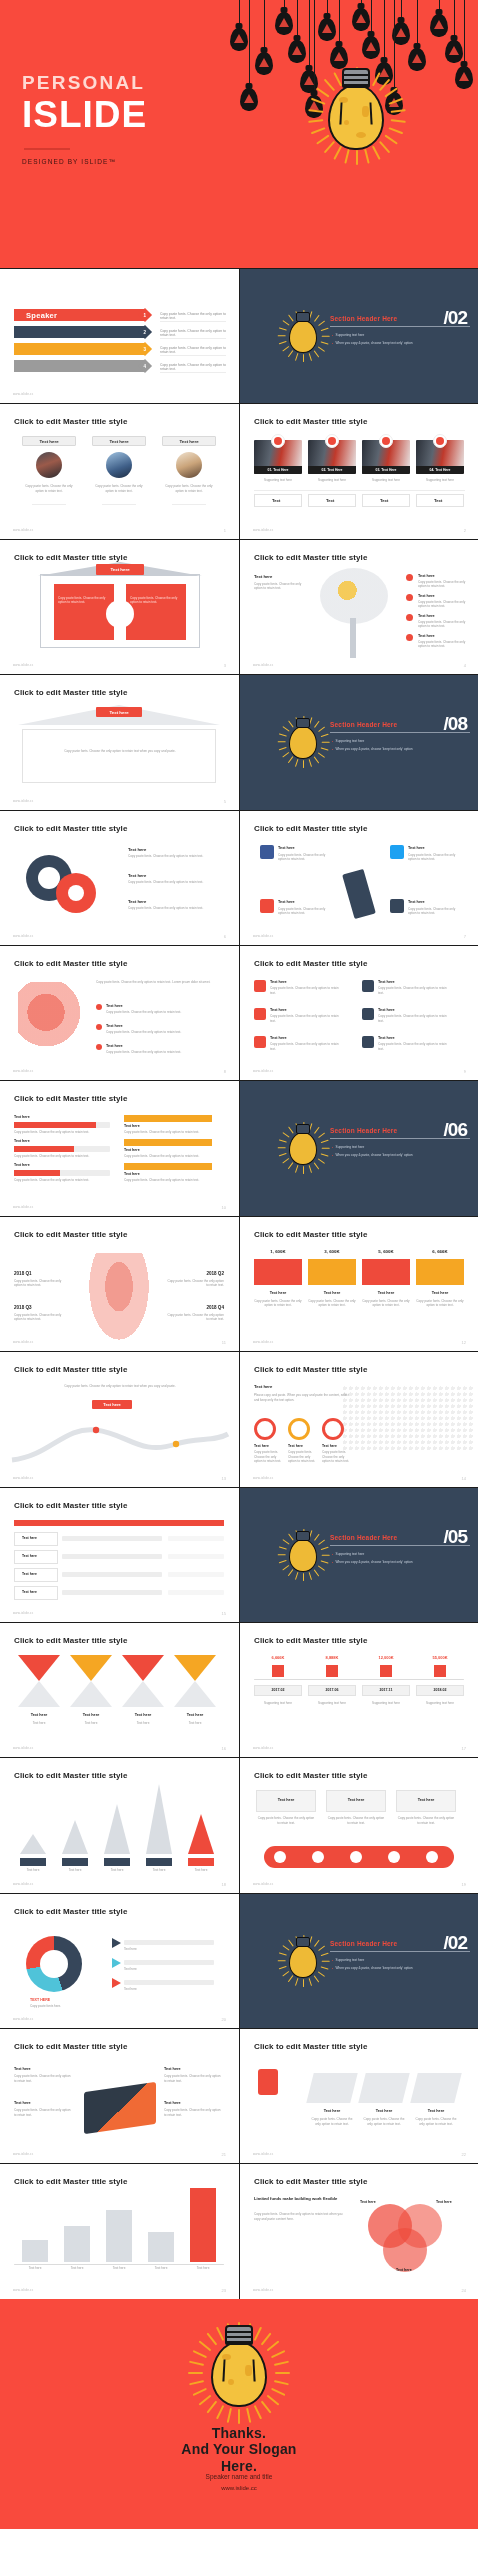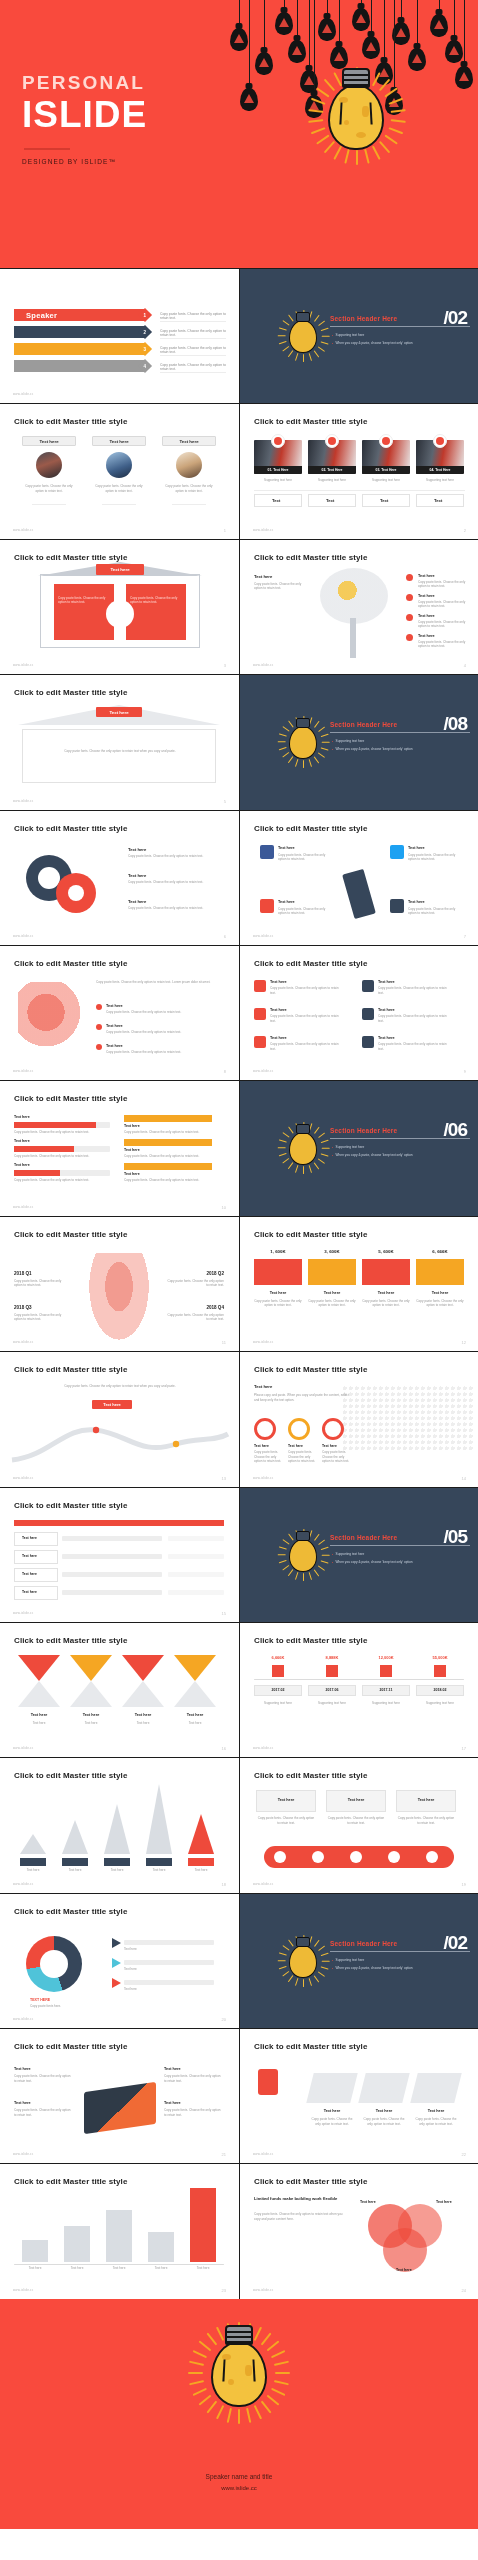--- a/index.html
+++ b/index.html
@@ -1031,18 +1031,21 @@
         <div class="spot" style="left:15px;top:36px;width:6px;height:6px;"></div>
       </div>
       <div class="filament" style="left:32px;top:44px;"></div>
       <div class="cap" style="left:34px;top:10px;">
         <div class="ridge" style="top:4px"></div>
           <div class="ridge" style="top:9px"></div>
           <div class="ridge" style="top:14px"></div>
       </div>
     </div>
     <div class="foot-thanks">
+      <div>Thanks.</div>
+      <div>And Your Slogan</div>
+      <div>Here.</div>
     </div>
     <div class="foot-speaker">Speaker name and title</div>
     <div class="foot-url">www.islide.cc</div>
   </div>
 
 </div>
 
 </body></html>

